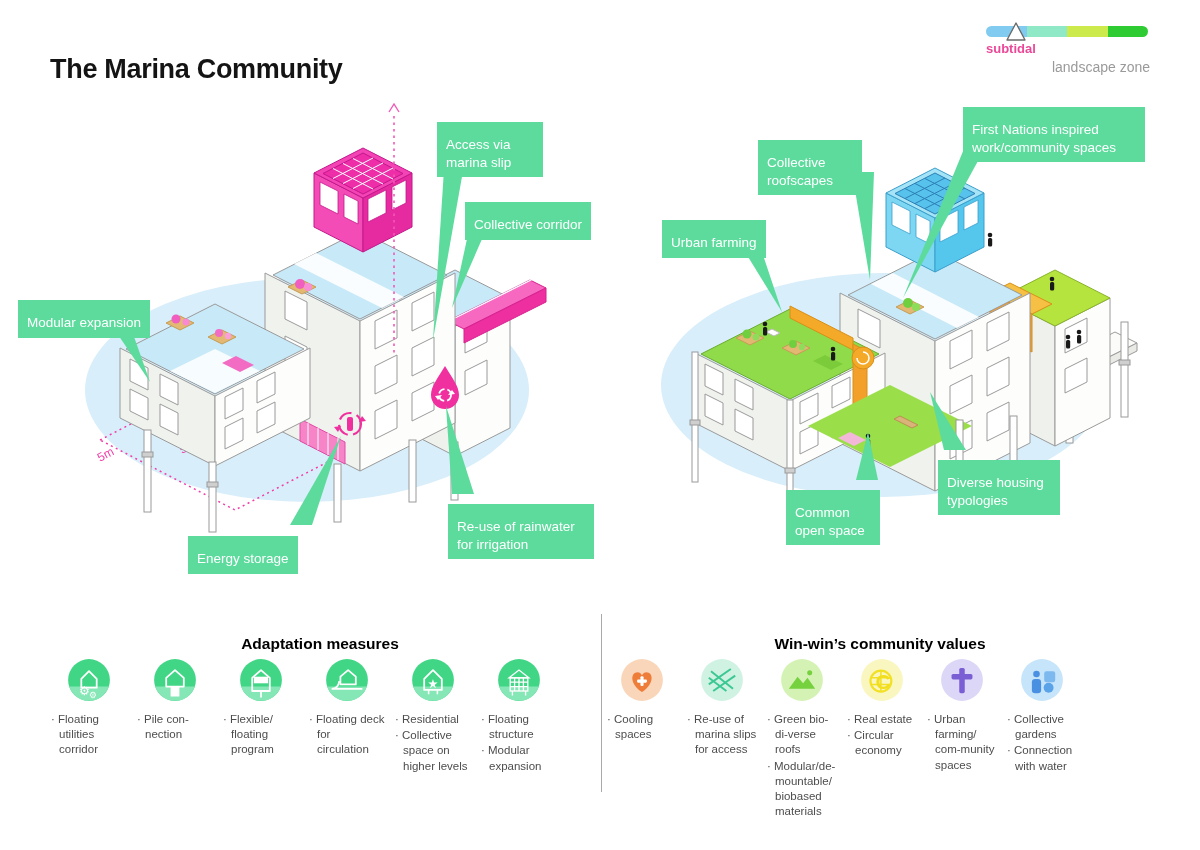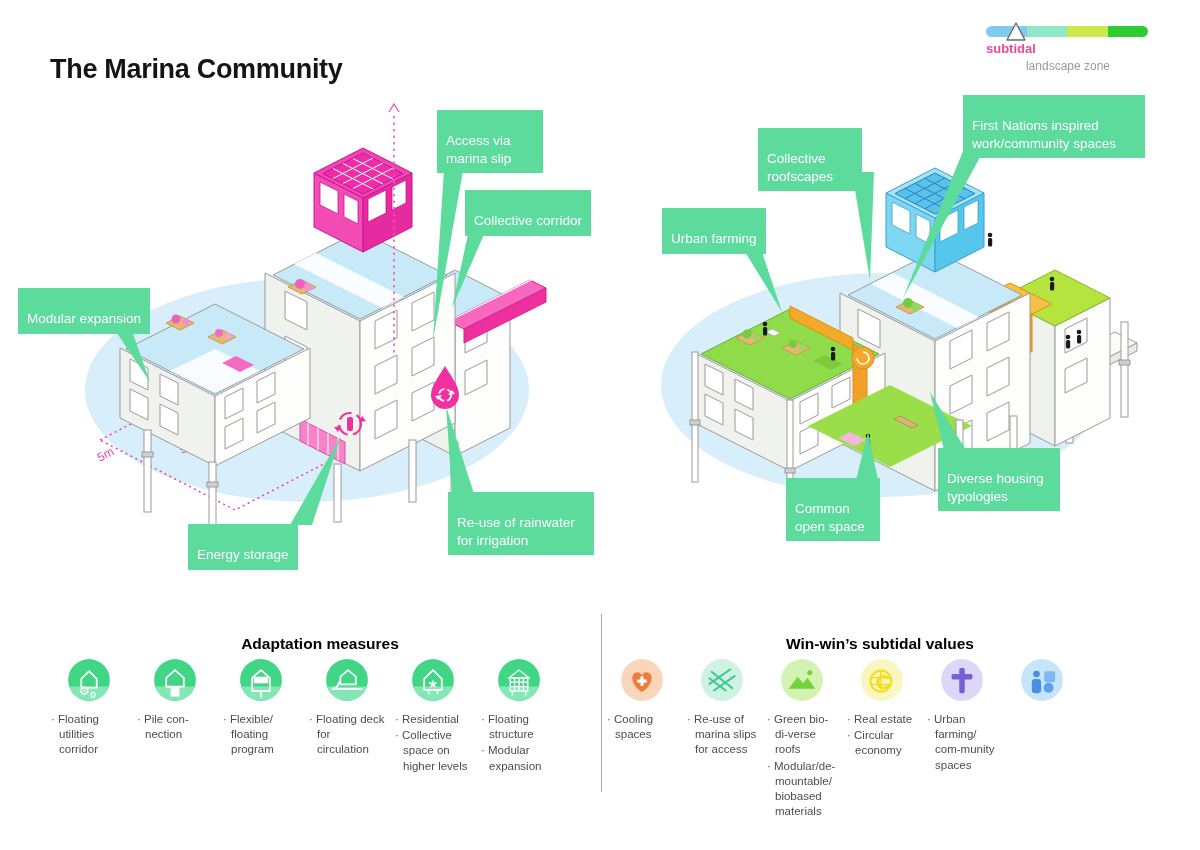--- a/index.html
+++ b/index.html
@@ -5,28 +5,28 @@
   html,body{margin:0;padding:0;background:#fff;}
   .page{position:relative;width:1200px;height:850px;background:#ffffff;overflow:hidden;
         font-family:"Liberation Sans",sans-serif;}
   
   .title{position:absolute;left:50px;top:54px;font-size:27px;font-weight:bold;color:#141414;letter-spacing:-.3px;}
   .legend{position:absolute;left:986px;top:26px;width:164px;}
   .legend-bar{display:flex;height:11px;border-radius:6px;overflow:hidden;width:162px;}
   .legend-bar span{flex:1;}
   .legend-marker{position:absolute;left:18px;top:-5px;}
   .legend-sub{margin-top:4px;font-size:13px;font-weight:bold;color:#ec4899;}
-  .legend-zone{margin-top:3px;font-size:12px;color:#9a9a9a;text-align:center;}
+  .legend-zone{margin-top:3px;font-size:14px;color:#9a9a9a;text-align:right;}
   
   .scene{position:absolute;top:90px;width:600px;height:490px;}
   .scene-left{left:0;}
   .scene-right{left:600px;}
   .scene svg{position:absolute;left:0;top:0;}
   .callout{position:absolute;background:#5cdb9d;color:#fff;font-size:13.5px;line-height:1.3;
-           padding:22px 9px 6px;z-index:5;}
+           padding:14px 9px 6px;z-index:5;margin-top:12px;}
   .nowrap{white-space:nowrap;}
   
   .mhead{position:absolute;font-size:15.5px;font-weight:bold;color:#000;text-align:center;}
   .mhead-left{left:110px;top:635px;width:420px;}
   .mhead-right{left:660px;top:635px;width:440px;}
   .mrow{position:absolute;top:658px;display:flex;}
   .mrow-left{left:46px;width:520px;}
   .mrow-left .mcol{width:86px;}
   .mrow-right{left:602px;width:560px;}
   .mrow-right .mcol{width:80px;}
@@ -441,21 +441,21 @@
           </g>
         </svg>
       </div>
       <div class="mlabels">
         <div class="bullet">· Floating structure</div>
         <div class="bullet">· Modular expansion</div>
       </div>
     </div>
   </div>
 
-  <div class="mhead mhead-right">Win-win’s subtidal values</div>
+  <div class="mhead mhead-right">Win-win’s community values</div>
   <div class="mrow mrow-right">
 
 
     <div class="mcol">
       <div class="micon">
         <svg viewBox="0 0 40 40" width="44" height="44">
           <circle cx="20" cy="20" r="19" fill="#f9d6b9"></circle>
           <path d="M20,31 C8,23 10,13 16,13 C19,13 20,16 20,16 C20,16 21,13 24,13 C30,13 32,23 20,31 Z" fill="#ef7d3a"></path>
           <rect x="18.6" y="16.5" width="2.8" height="9" rx="1" fill="#fff"></rect>
             <rect x="15.5" y="19.6" width="9" height="2.8" rx="1" fill="#fff"></rect>
@@ -525,16 +525,20 @@
     <div class="mcol">
       <div class="micon">
         <svg viewBox="0 0 40 40" width="44" height="44">
           <circle cx="20" cy="20" r="19" fill="#c6e4fa"></circle>
           <circle cx="15" cy="14.5" r="3" fill="#4a90e2"></circle>
           <rect x="10.8" y="19" width="8.4" height="13" rx="3" fill="#4a90e2"></rect>
           <rect x="22" y="12" width="10" height="10" rx="2" fill="#7db9ef"></rect>
           <circle cx="26" cy="27" r="4.5" fill="#5aa3e8"></circle>
         </svg>
       </div>
+      <div class="mlabels">
+        <div class="bullet">· Collective gardens</div>
+        <div class="bullet">· Connection with water</div>
+      </div>
     </div>
   </div>
 
 </div>
 
 </body></html>

